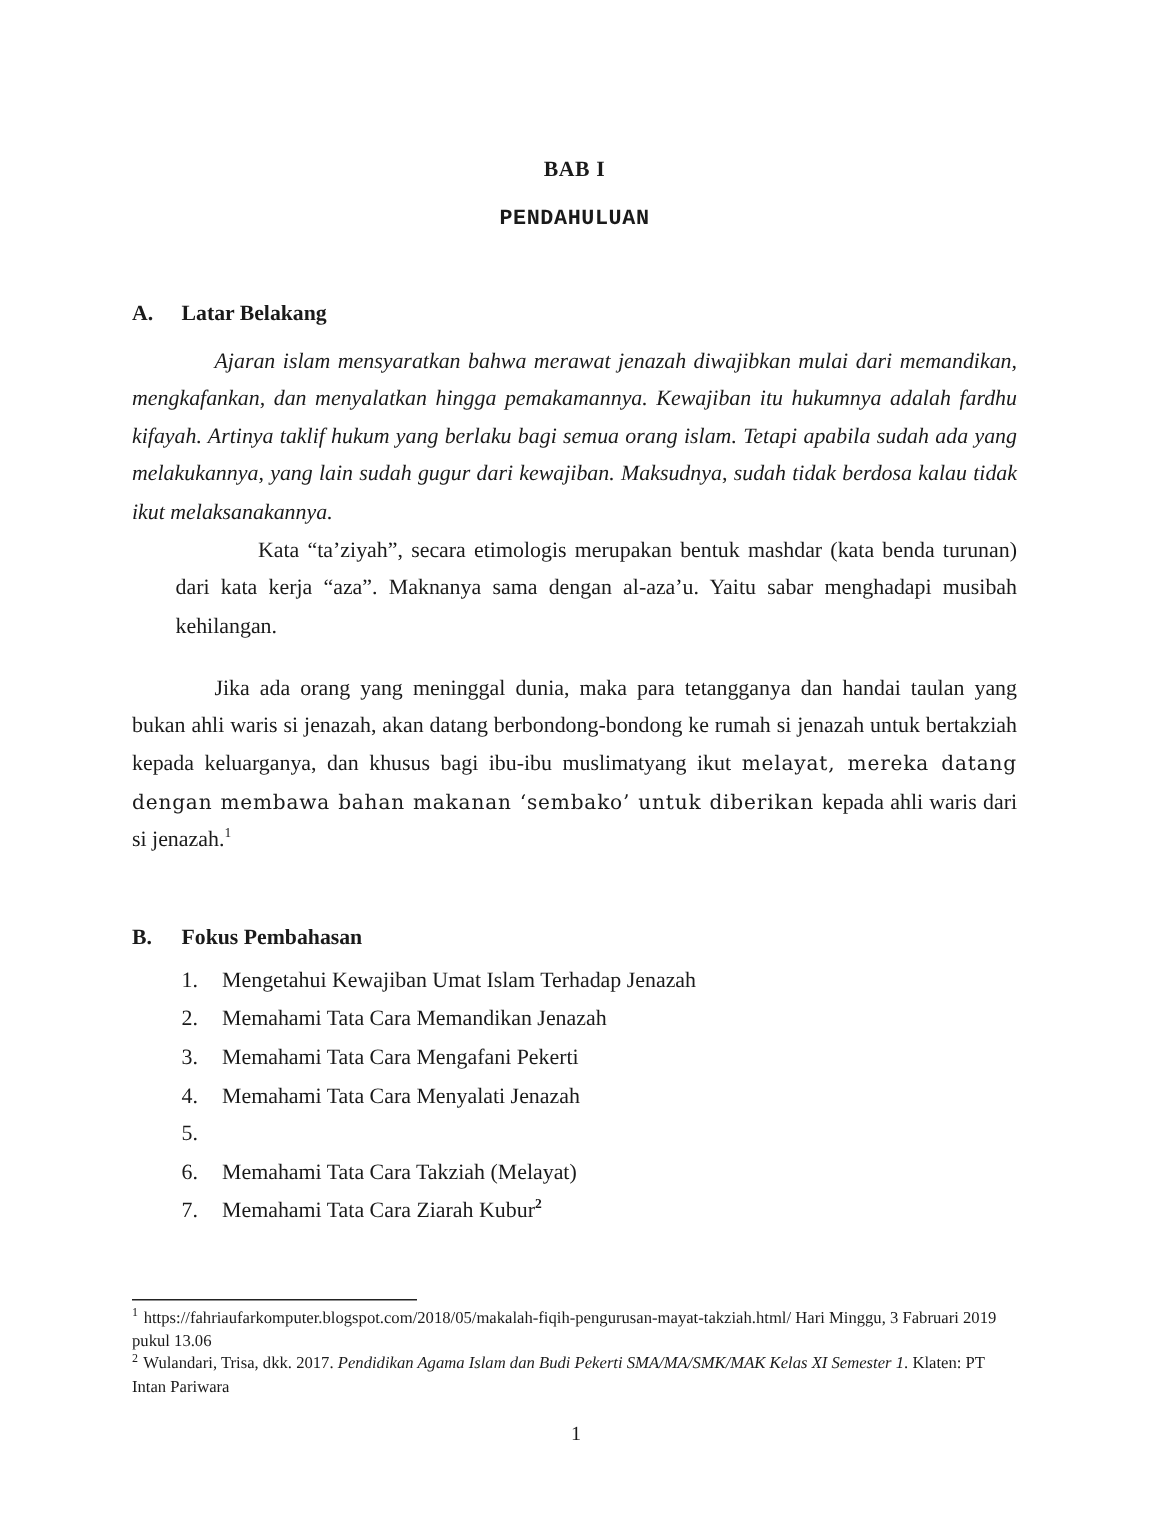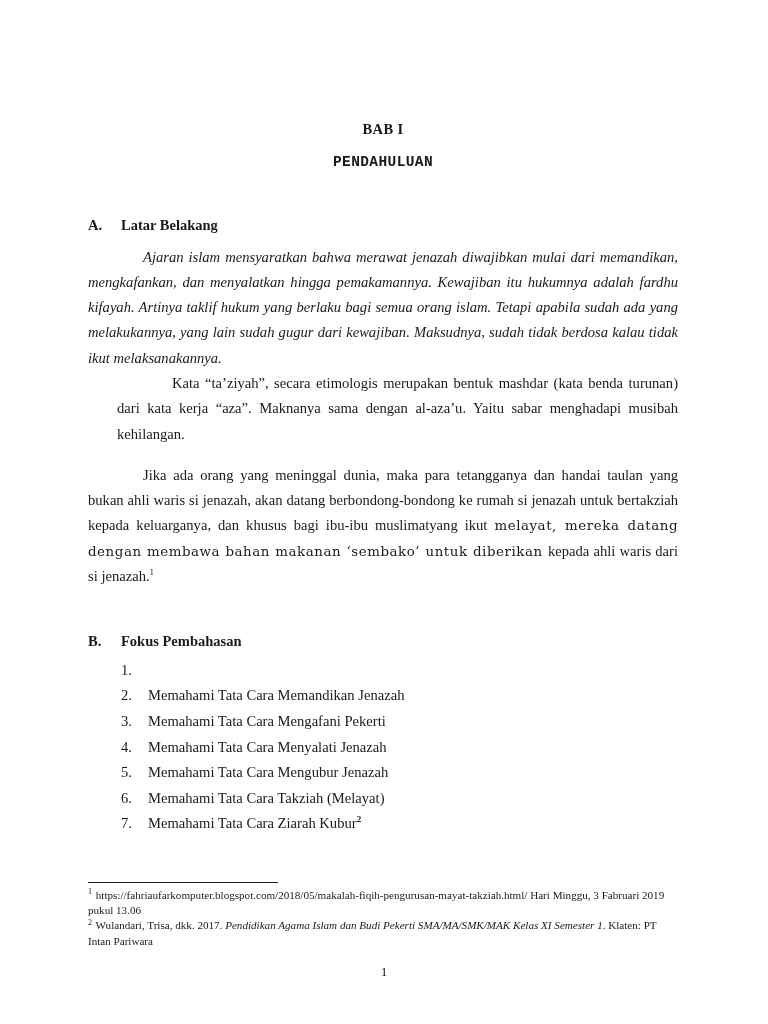--- a/index.html
+++ b/index.html
@@ -11,21 +11,21 @@
     width: 768px;
     height: 1024px;
     position: relative;
     font-family: "Liberation Serif", "DejaVu Serif", serif;
     color: #1a1a1a;
     overflow: hidden;
   }
 
   .page {
     position: absolute;
-    left: 0; top: 16px;
+    left: 0; top: 0;
     width: 768px;
     height: 731px;
     background: #ffffff;
   }
 
   
   .content {
     position: absolute;
     left: 88px;
     top: 0;
@@ -162,36 +162,36 @@
     <p class="para" id="para-3"><span>Jika ada orang yang meninggal dunia, maka para tetangganya dan handai taulan yang bukan ahli waris si jenazah, akan datang berbondong-bondong ke rumah si jenazah untuk bertakziah kepada keluarganya, dan khusus bagi ibu-ibu muslimatyang ikut </span><span class="alt-face">melayat, mereka datang dengan membawa bahan makanan ‘sembako’ untuk diberikan </span><span>kepada ahli waris dari si jenazah.</span><sup>1</sup></p>
 
     <div class="section-heading" id="heading-b">
       <span class="sec-letter">B.</span>
       <span class="sec-text">Fokus Pembahasan</span>
     </div>
 
     <ol class="focus-list" id="focus-list">
         <li>
           <span class="num">1.</span>
+          <span class="txt">Mengetahui Kewajiban Umat Islam Terhadap Jenazah</span>
         </li>
         <li>
           <span class="num">2.</span>
           <span class="txt">Memahami Tata Cara Memandikan Jenazah</span>
         </li>
         <li>
           <span class="num">3.</span>
           <span class="txt">Memahami Tata Cara Mengafani Pekerti</span>
         </li>
         <li>
           <span class="num">4.</span>
           <span class="txt">Memahami Tata Cara Menyalati Jenazah</span>
         </li>
         <li>
           <span class="num">5.</span>
-          <span class="txt">Memahami Tata Cara Mengubur Jenazah</span>
         </li>
         <li>
           <span class="num">6.</span>
           <span class="txt">Memahami Tata Cara Takziah (Melayat)</span>
         </li>
         <li>
           <span class="num">7.</span>
           <span class="txt">Memahami Tata Cara Ziarah Kubur<sup style="font-weight: bold;">2</sup></span>
         </li>
       </ol>

